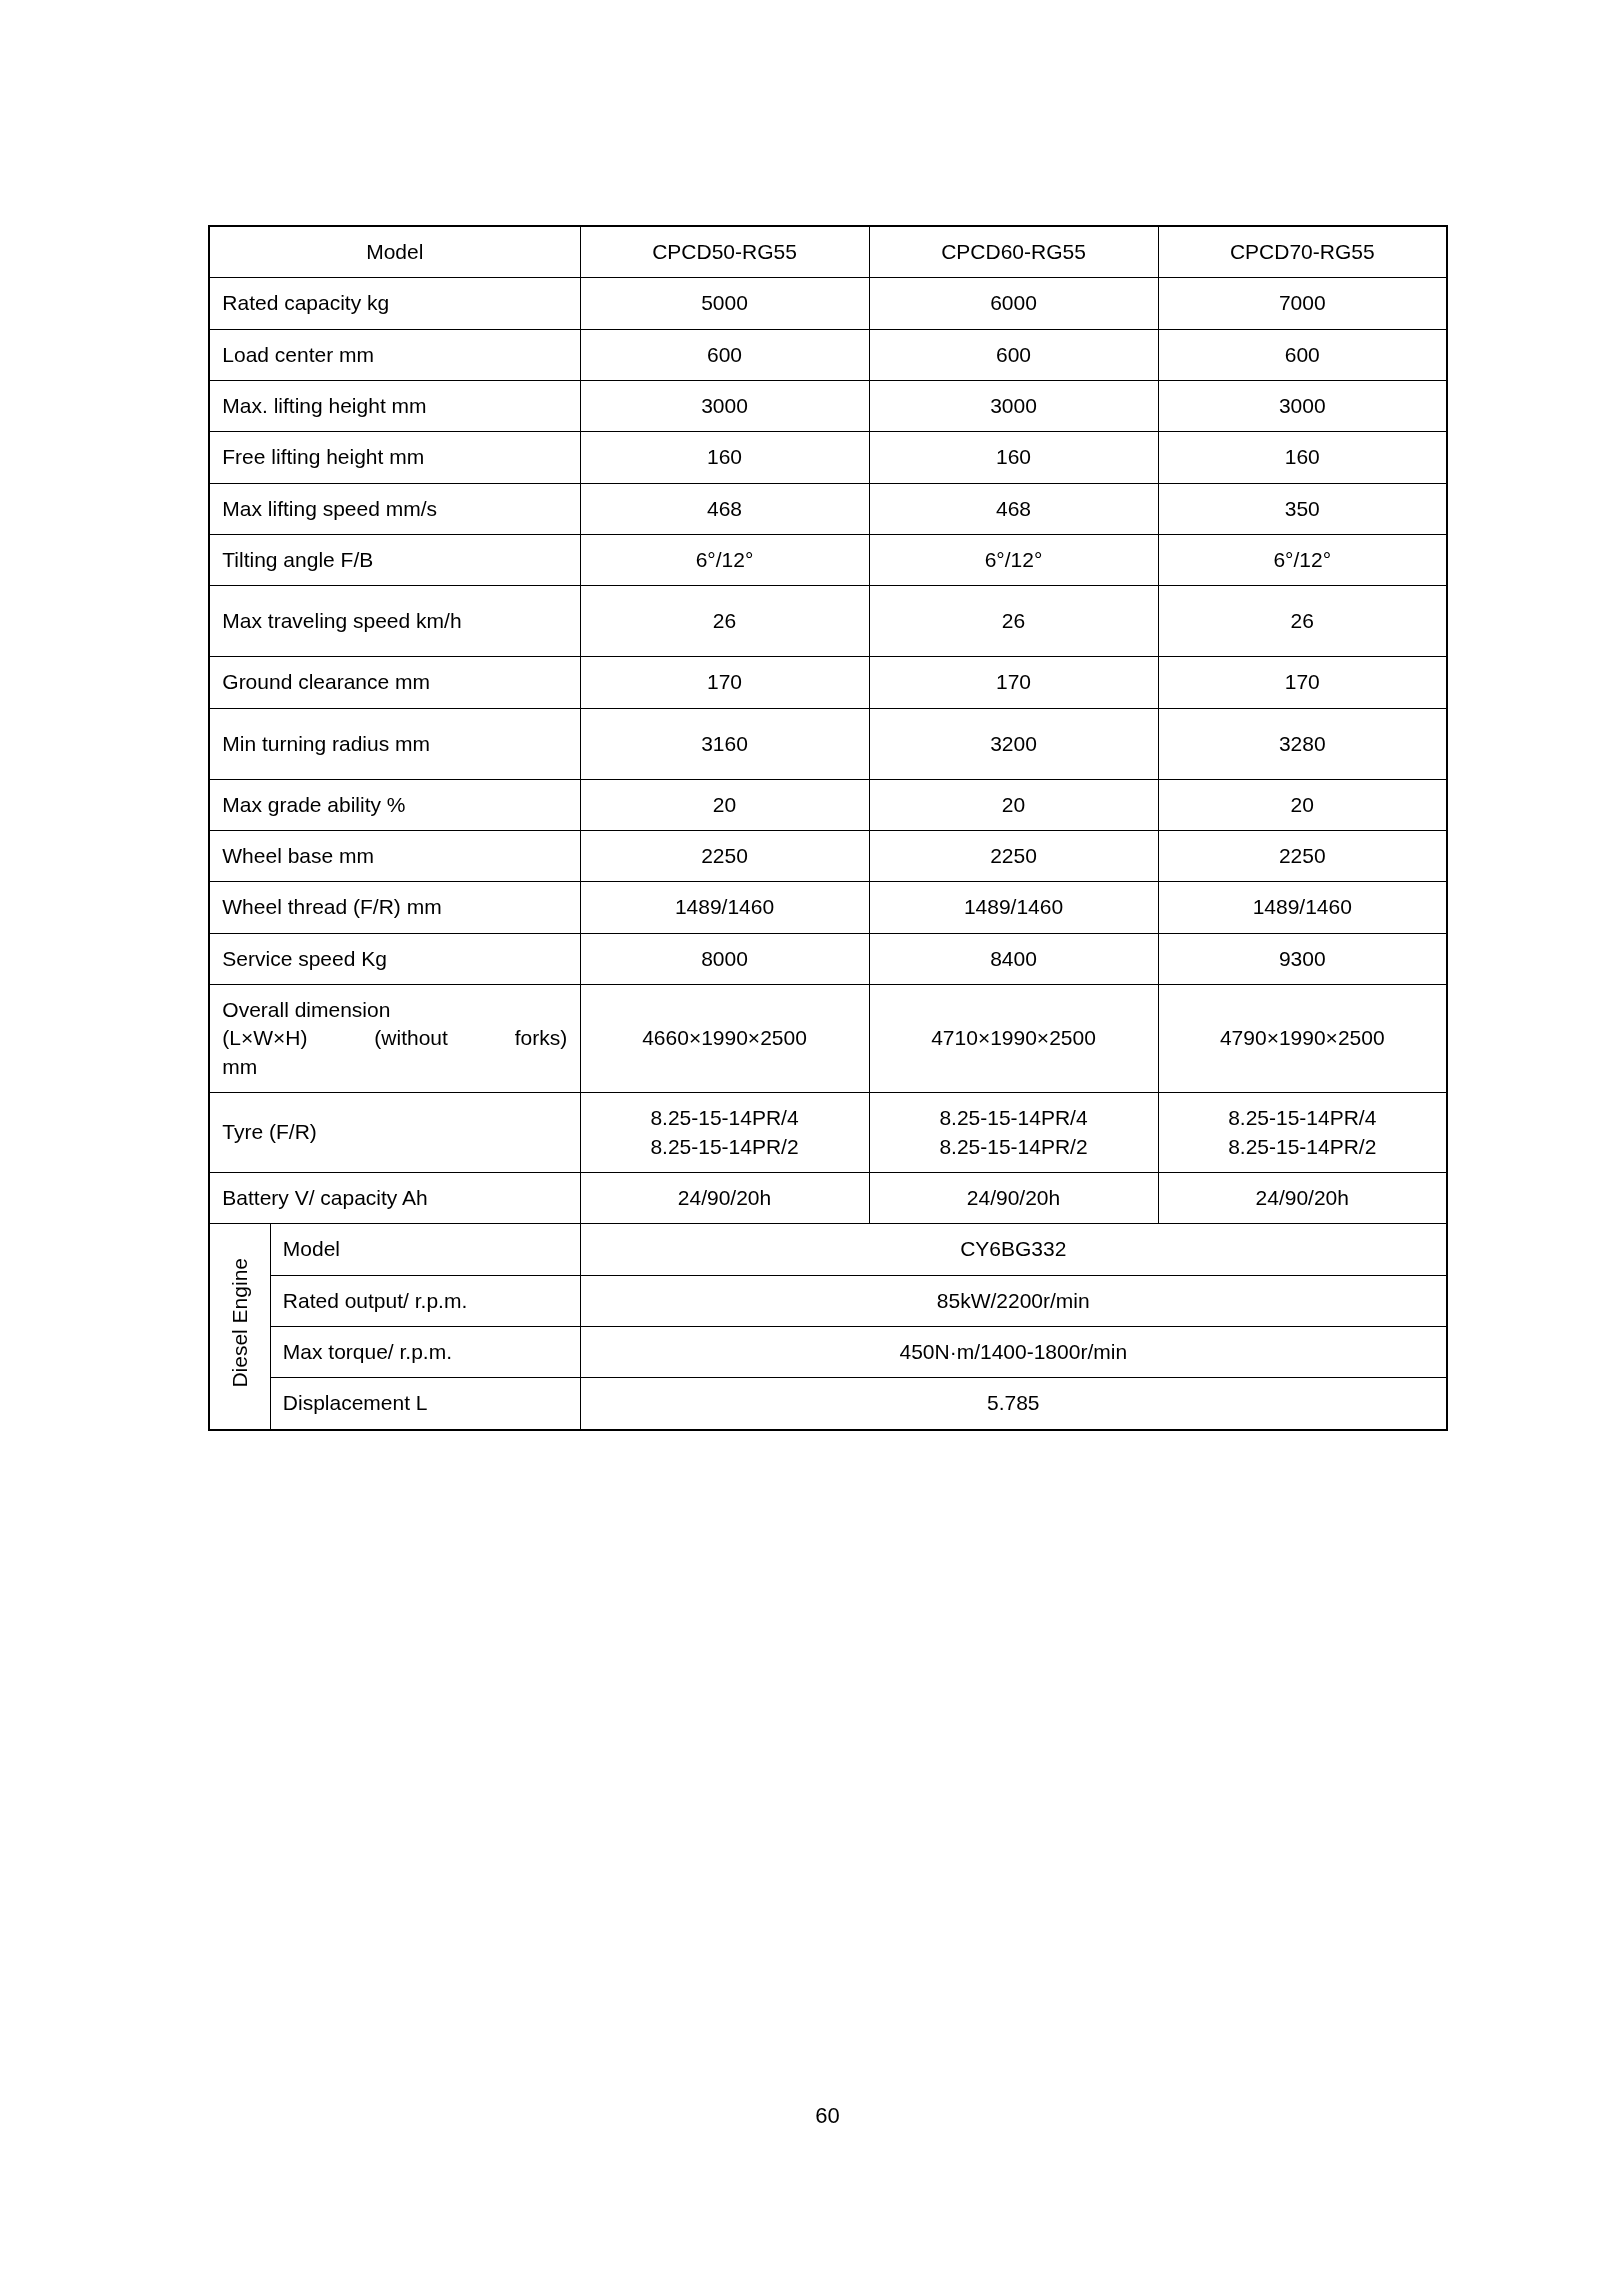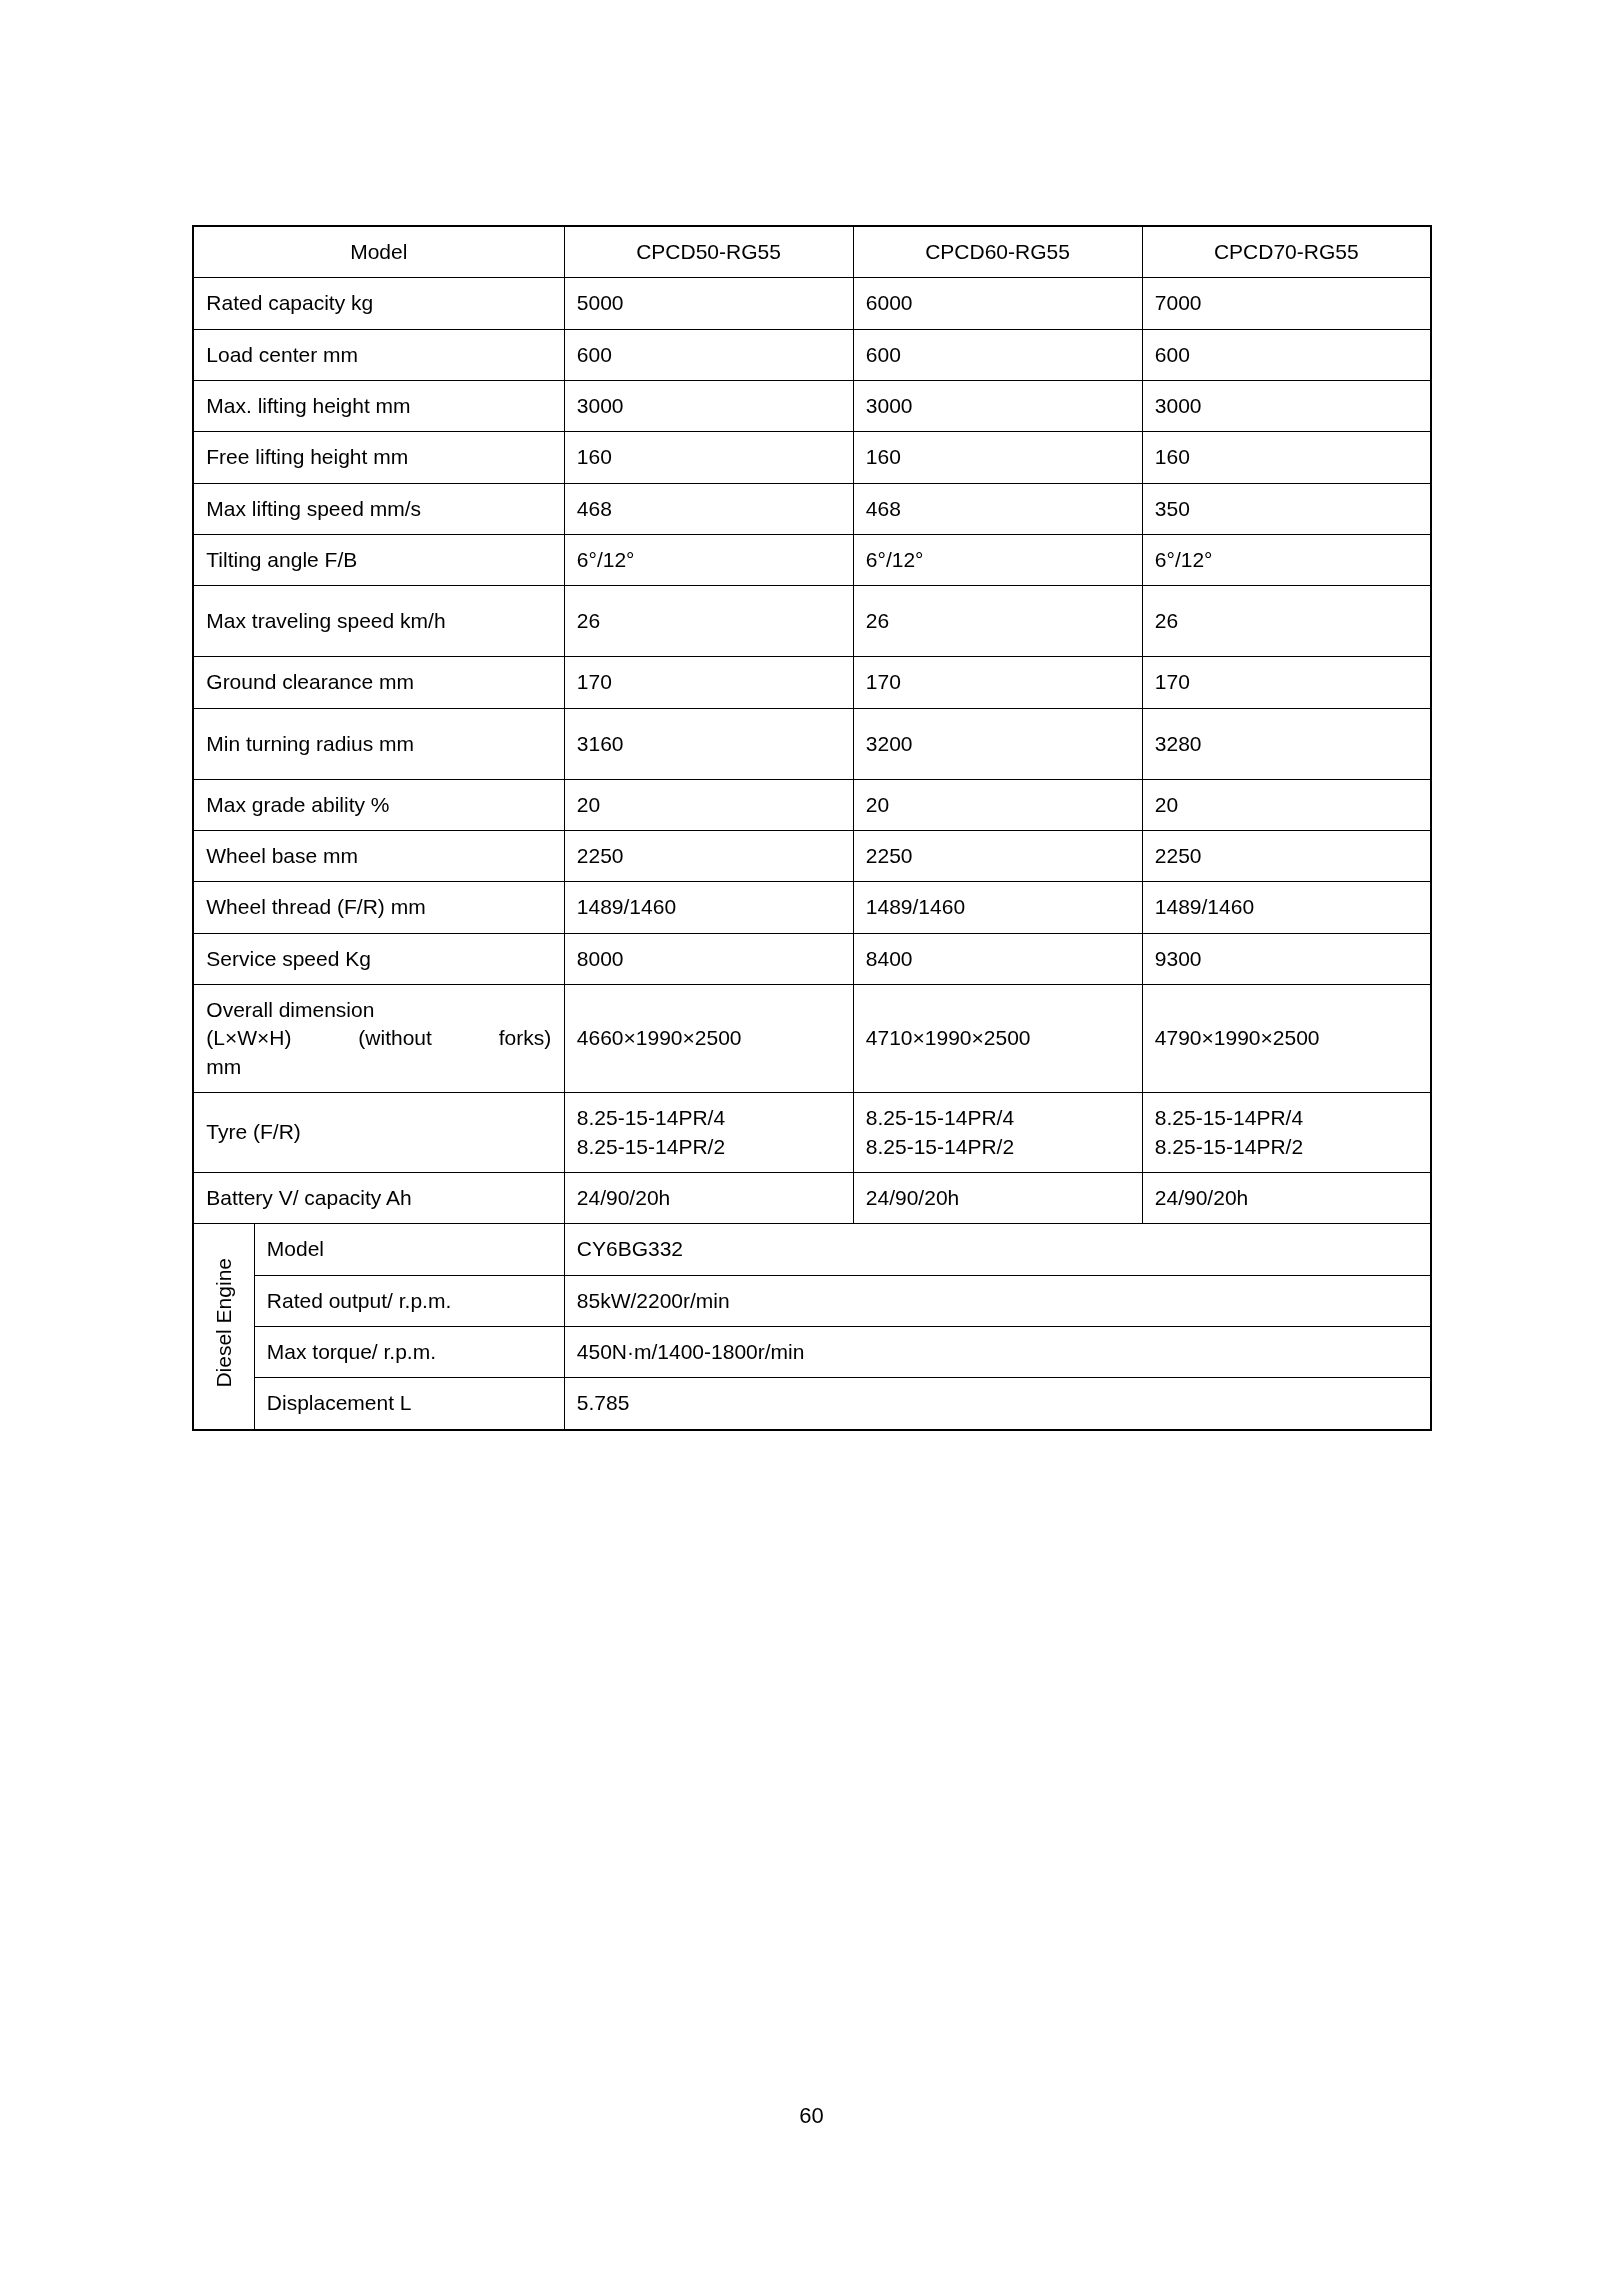--- a/index.html
+++ b/index.html
@@ -9,21 +9,21 @@
   }
   body {
     width: 1623px;
     height: 2295px;
     font-family: "Liberation Sans", sans-serif;
     color: #000000;
     position: relative;
   }
   .page {
     position: absolute;
-    left: 0; top: 0;
+    left: 16px; top: 0;
     width: 1485px;
     height: 2295px;
     box-sizing: border-box;
   }
   .spec-table-wrap {
     position: absolute;
     left: 192px;
     top: 225px;
     width: 1238px;
   }
@@ -40,21 +40,21 @@
     vertical-align: middle;
   }
   table.spec {
     border: 2.7px solid #000000;
   }
   .label {
     text-align: left;
     padding-left: 15px;
   }
   .val {
-    text-align: left;
+    text-align: center;
   }
   .hdr-model {
     text-align: center;
     padding-top: 27px;
     padding-bottom: 27px;
   }
   .hdr-val {
     text-align: center;
     padding-top: 27px;
     padding-bottom: 27px;

